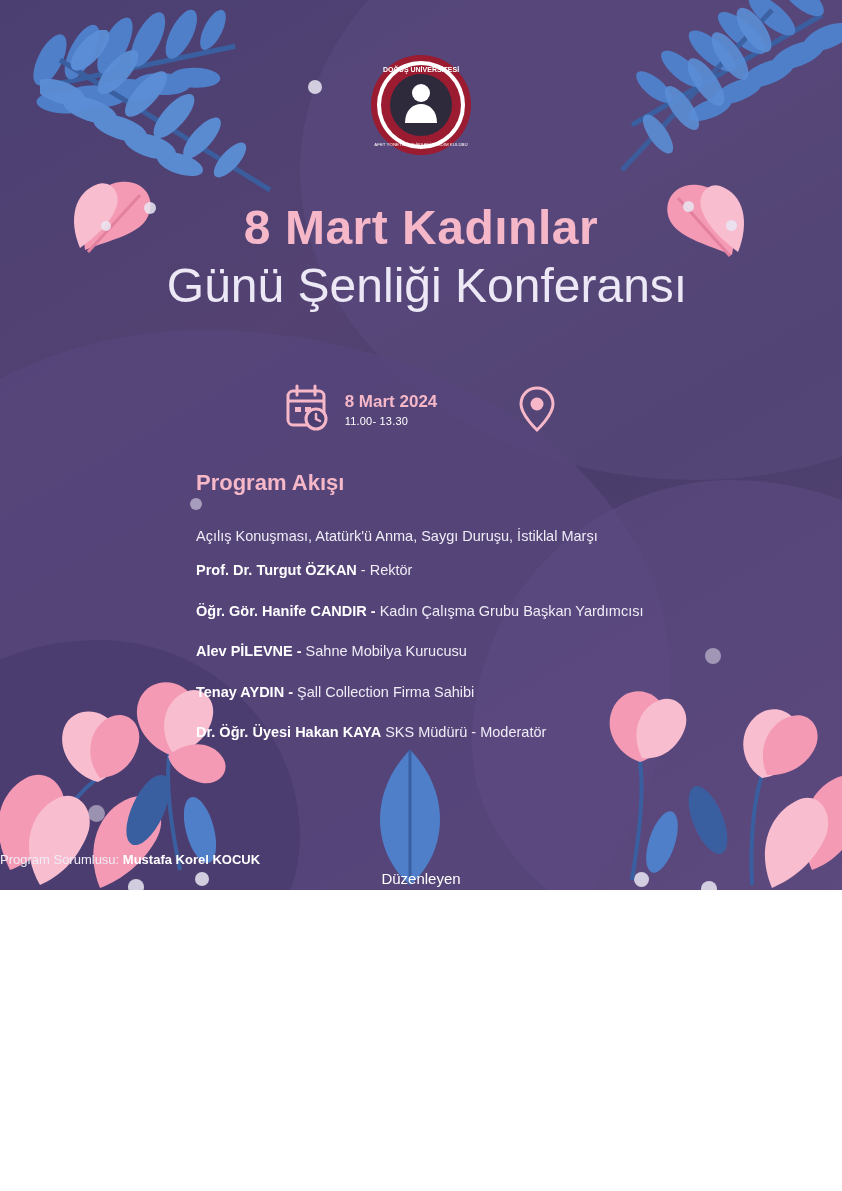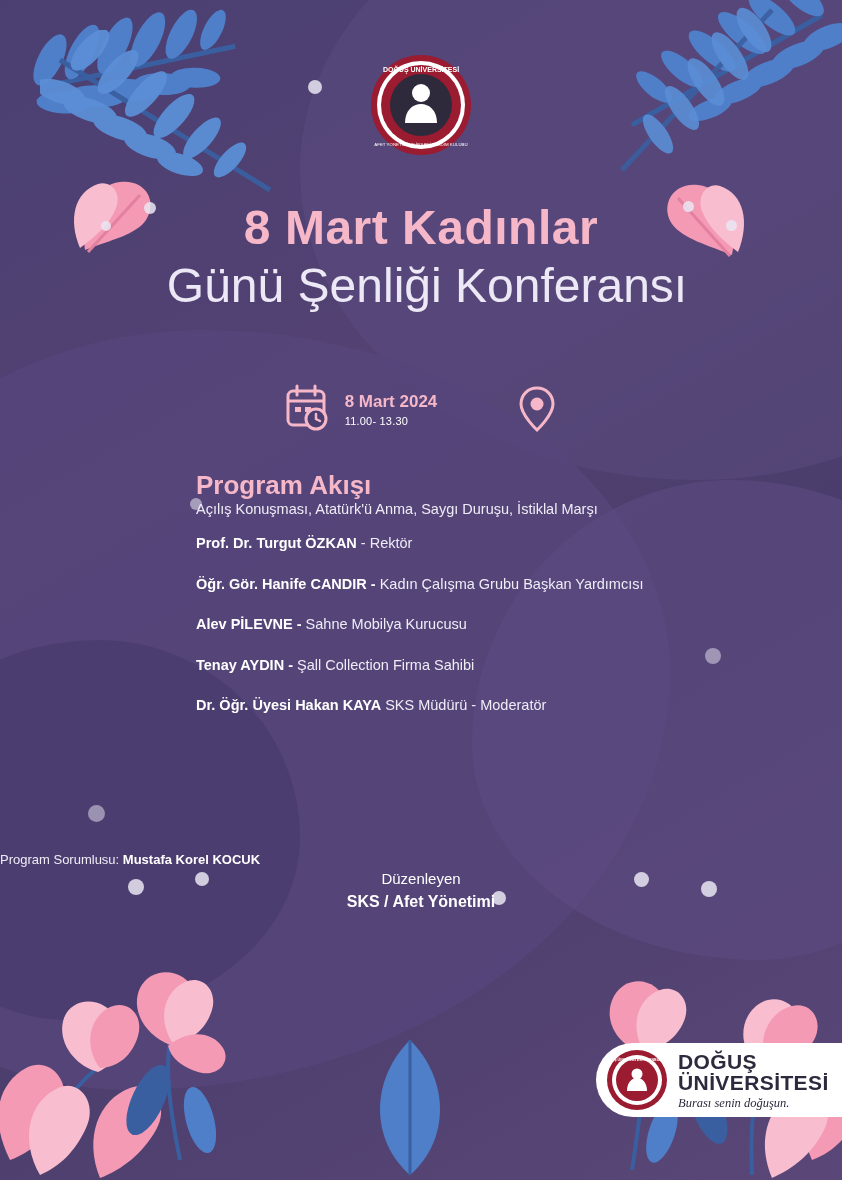--- a/index.html
+++ b/index.html
@@ -3,21 +3,21 @@
 <meta charset="utf-8">
 <style>
   * { box-sizing: border-box; margin: 0; padding: 0; }
   html, body {
     width: 842px; height: 1191px;
     font-family: "Liberation Sans", sans-serif;
     overflow: hidden;
   }
   .poster {
     position: relative;
-    width: 842px; height: 1180px;
+    width: 842px; height: 890px;
     background: linear-gradient(150deg, #4b3f72 0%, #534272 35%, #4a3d6b 60%, #5a4778 100%);
     overflow: hidden;
   }
   
   .blob {
     position: absolute;
     border-radius: 50%;
     pointer-events: none;
   }
   .blob-a {
@@ -111,23 +111,23 @@
     margin-top: 2px;
   }
   
   .program {
     position: absolute;
     top: 470px; left: 196px; width: 520px;
     z-index: 6;
   }
   .program h2 {
     color: #f6b8c8;
-    font-size: 26px;
+    font-size: 22px;
     font-weight: bold;
-    margin-bottom: 0;
+    margin-bottom: 32px;
   }
   .program .intro {
     color: #efecf6;
     font-size: 14.5px;
     margin-bottom: 17px;
   }
   .speaker {
     font-size: 14.5px;
     color: #efecf6;
     margin-bottom: 21px;
@@ -390,29 +390,14 @@
       <path d="M240 315 C238 265 242 230 250 205" stroke="#3a5fa0" stroke-width="4" fill="none"></path>
       <path d="M250 208 C230 196 224 166 242 148 C260 130 288 142 288 166 C288 190 270 206 250 208Z" fill="#f9bdd0"></path>
       <path d="M255 205 C244 180 256 152 280 146 C300 141 312 162 302 180 C292 198 274 206 255 205Z" fill="#f49ab4"></path>
       <path d="M300 300 C282 260 294 222 324 208 C348 197 362 224 350 250 C337 276 322 292 300 300Z" fill="#f49ab4"></path>
       <path d="M260 318 C244 280 256 244 286 230 C308 220 324 246 312 270 C300 294 282 308 260 318Z" fill="#f9bdd0"></path>
       <ellipse cx="196" cy="250" rx="15" ry="36" transform="rotate(-22 196 250)" fill="#3a5fa0"></ellipse>
       <ellipse cx="150" cy="272" rx="13" ry="32" transform="rotate(18 150 272)" fill="#4f7fc9"></ellipse>
     </g>
   </svg>
 
-  <div class="badge">
-    <svg width="62" height="62" viewBox="0 0 62 62">
-      <circle cx="31" cy="31" r="30" fill="#9b1b30"></circle>
-      <circle cx="31" cy="31" r="25" fill="#ffffff"></circle>
-      <circle cx="31" cy="31" r="21" fill="#9b1b30"></circle>
-      <circle cx="31" cy="25" r="5.5" fill="#ffffff"></circle>
-      <path d="M21 42 C21 33 26 29 31 29 C36 29 41 33 41 42 Z" fill="#ffffff"></path>
-      <text x="31" y="12" text-anchor="middle" fill="#ffffff" font-size="3.6" font-family="Liberation Sans, sans-serif" font-weight="bold">DOĞUŞ ÜNİVERSİTESİ İSTANBUL-1997</text>
-    </svg>
-    <div class="badge-text">
-      <div class="b1">DOĞUŞ</div>
-      <div class="b2">ÜNİVERSİTESİ</div>
-      <div class="b3">Burası senin doğuşun.</div>
-    </div>
-  </div>
 
 </div>
 
 </body></html>

